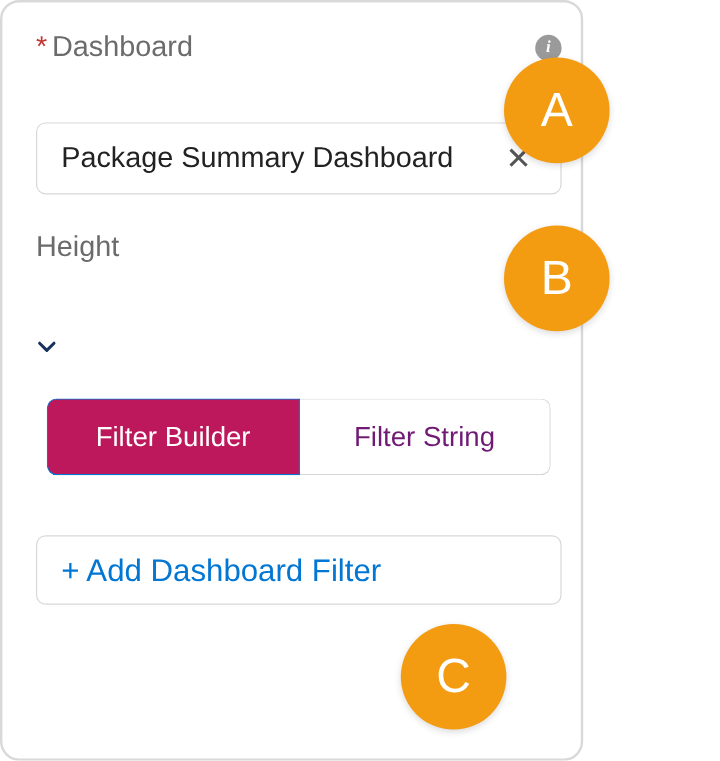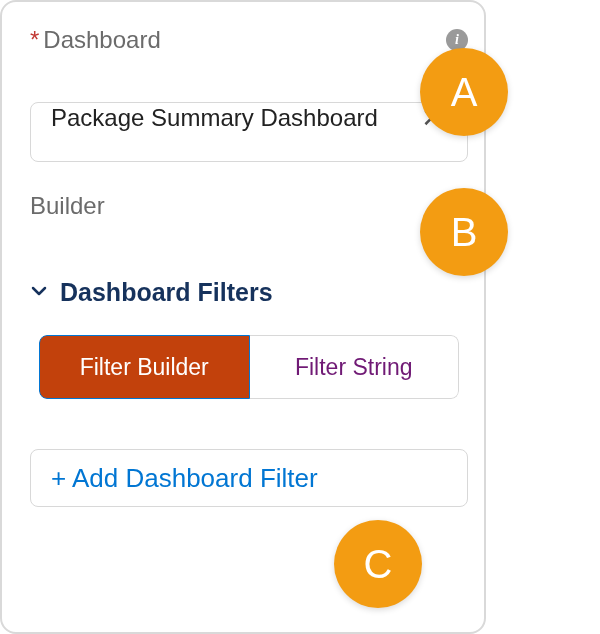--- a/index.html
+++ b/index.html
@@ -48,21 +48,21 @@
     font-weight: bold;
     font-style: italic;
     font-family: Georgia, serif;
   }
   .input-box {
     width: 100%;
     border: 1px solid #d8d8d8;
     border-radius: 8px;
     background: #fff;
     display: flex;
-    align-items: flex-start;
+    align-items: center;
     height: 60px;
     padding: 0 18px;
     margin-top: 48px;
   }
   .input-text {
     font-size: 24px;
     color: #222;
     flex: 1;
     border: none;
     outline: none;
@@ -106,21 +106,21 @@
     flex: 1;
     height: 64px;
     display: flex;
     align-items: center;
     justify-content: center;
     font-size: 23px;
     cursor: pointer;
     border: 1px solid #d8d8d8;
   }
   .toggle-btn.active {
-    background: #c2410c;
+    background: #be185d;
     color: #fff;
     border-color: #0176d3;
   }
   .toggle-btn.inactive {
     background: #fff;
     color: #701a75;
   }
   .toggle-btn:first-child {
     border-radius: 8px 0 0 8px;
   }
@@ -174,36 +174,35 @@
       <div class="info-icon">i</div>
     </div>
     <div class="input-box">
       <input class="input-text" value="Package Summary Dashboard" style="">
       <span class="clear-x">✕</span>
     </div>
   </div>
 
   <div class="field-group">
     <div class="field-label-row">
-      <div class="field-label">Builder</div>
+      <div class="field-label">Height</div>
       <div class="info-icon">i</div>
     </div>
   </div>
 
   <div>
     <div class="filters-info-row">
       <div class="info-icon">i</div>
     </div>
     <div class="section-header">
       <span class="chevron">
         <svg width="18" height="18" viewBox="0 0 18 18">
             <path d="M3 6 L9 12 L15 6" fill="none" stroke="#16325c" stroke-width="2.5" stroke-linecap="round" stroke-linejoin="round"></path>
           </svg>
       </span>
-      <span class="section-title">Dashboard Filters</span>
     </div>
 
     <div class="toggle-group">
       <div class="toggle-btn active">Filter Builder</div>
       <div class="toggle-btn inactive">Filter String</div>
     </div>
 
     <button class="add-filter-btn">+ Add Dashboard Filter</button>
   </div>
 

